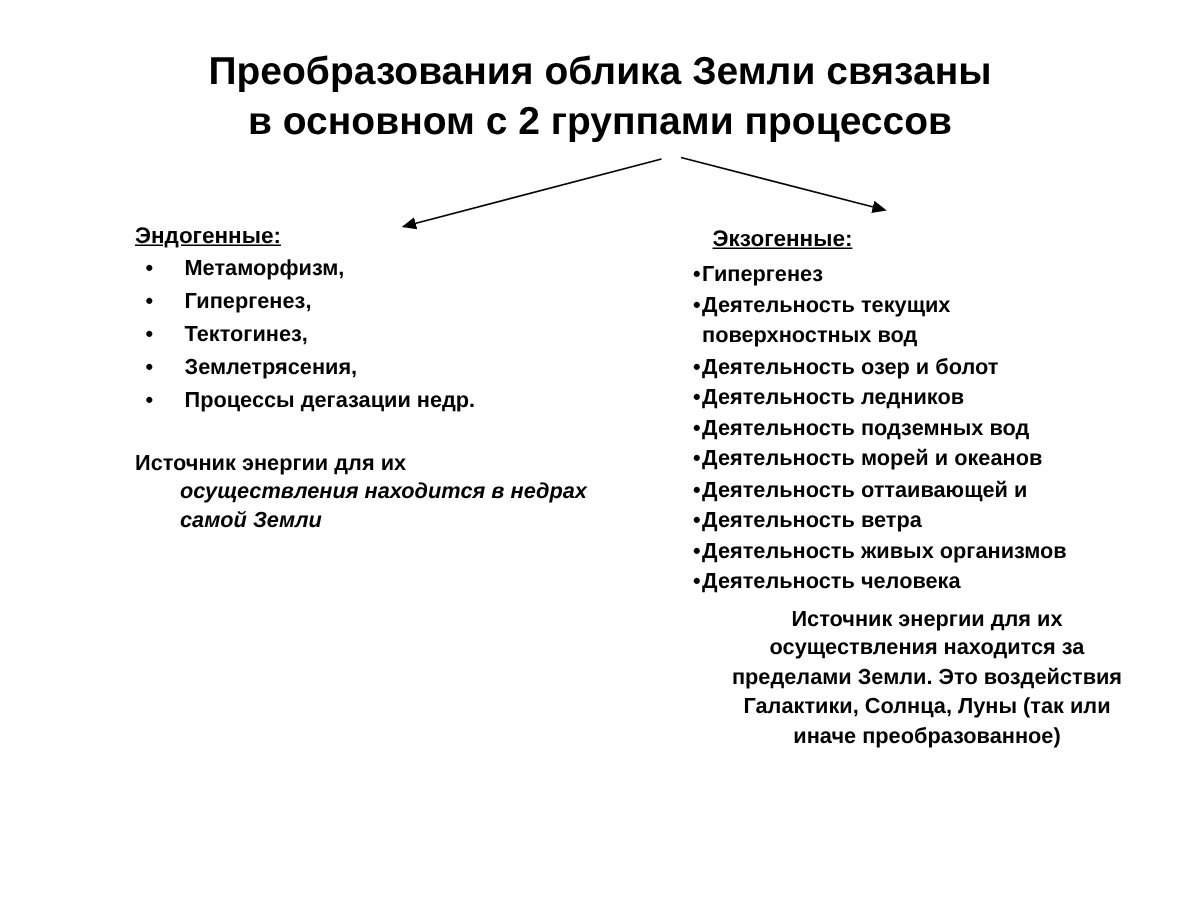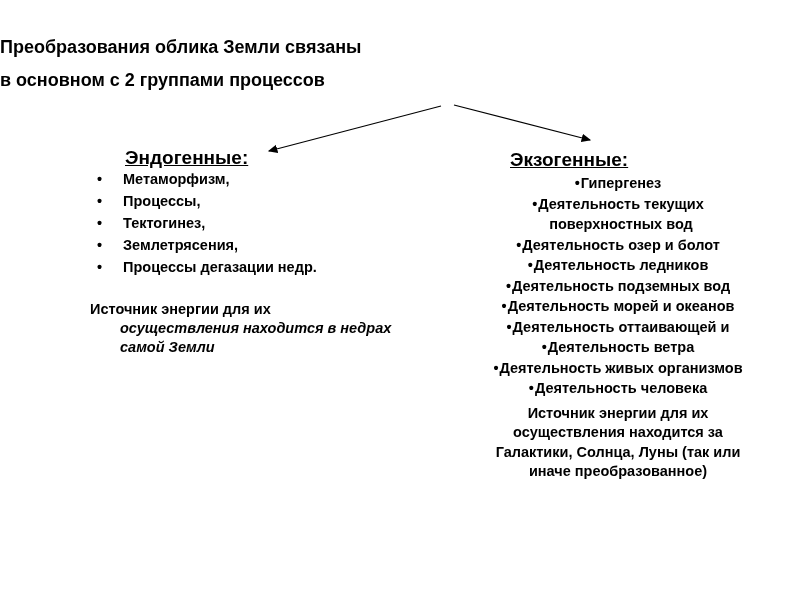--- a/index.html
+++ b/index.html
@@ -10,21 +10,22 @@
     background: #ffffff;
     color: #000000;
     font-family: "Liberation Sans", sans-serif;
     overflow: hidden;
   }
   .title {
     position: absolute;
     top: 31px;
     left: 0;
     width: 800px;
-    font-size: 18px;
+    text-align: center;
+    font-size: 26px;
     font-weight: bold;
     line-height: 33px;
   }
   .title .title-line { white-space: nowrap; }
 
   .arrows {
     position: absolute;
     left: 260px;
     top: 98px;
   }
@@ -33,43 +34,42 @@
     position: absolute;
     font-size: 14.5px;
     font-weight: bold;
     line-height: 20px;
   }
   .left-col  { left: 90px;  top: 148px; width: 330px; }
   .right-col { left: 462px; top: 150px; width: 312px; }
 
   .col-header {
     text-decoration: underline;
-    font-size: 19px;
+    font-size: 15px;
     line-height: 20px;
     white-space: nowrap;
-    margin-left: 35px;
   }
   .right-col .col-header { padding-left: 13px; line-height: 19px; margin-bottom: 4px; }
 
   ul.plain { list-style: none; margin: 0; padding: 0; }
 
   .left-list { margin-top: 3px; }
   .left-list li {
     position: relative;
     padding-left: 33px;
     line-height: 22px;
     white-space: nowrap;
   }
   .left-list .bullet {
     position: absolute;
     left: 7px;
     top: 0;
   }
 
-  .right-list li { line-height: 20.5px; white-space: nowrap; text-align: center; }
+  .right-list li { line-height: 20.5px; white-space: nowrap; }
   .right-list li.cont { padding-left: 6px; }
   .right-list .bullet { margin-right: 1px; }
 
   .note { font-weight: bold; }
   .left-note { margin-top: 22px; line-height: 19px; }
   .left-note .note-line { white-space: nowrap; }
   .left-note .cont { padding-left: 30px; font-style: italic; }
 
   .right-note {
     margin-top: 5px;
@@ -100,21 +100,21 @@
 
   <div class="col left-col">
     <div class="col-header">Эндогенные:</div>
     <ul class="plain left-list">
       <li>
         <span class="bullet">•</span>
         <span>Метаморфизм,</span>
       </li>
       <li>
         <span class="bullet">•</span>
-        <span>Процессы,</span>
+        <span>Гипергенез,</span>
       </li>
       <li>
         <span class="bullet">•</span>
         <span>Тектогинез,</span>
       </li>
       <li>
         <span class="bullet">•</span>
         <span>Землетрясения,</span>
       </li>
       <li>
@@ -162,18 +162,19 @@
       <li>
         <span class="bullet">•</span><span>Деятельность живых организмов</span>
       </li>
       <li>
         <span class="bullet">•</span><span>Деятельность человека</span>
       </li>
     </ul>
     <div class="note right-note">
       <div class="note-line">Источник энергии для их</div>
       <div class="note-line">осуществления находится за</div>
+      <div class="note-line">пределами Земли. Это воздействия</div>
       <div class="note-line">Галактики, Солнца, Луны (так или</div>
       <div class="note-line">иначе преобразованное)</div>
     </div>
   </div>
 
 </div>
 
 </body></html>

